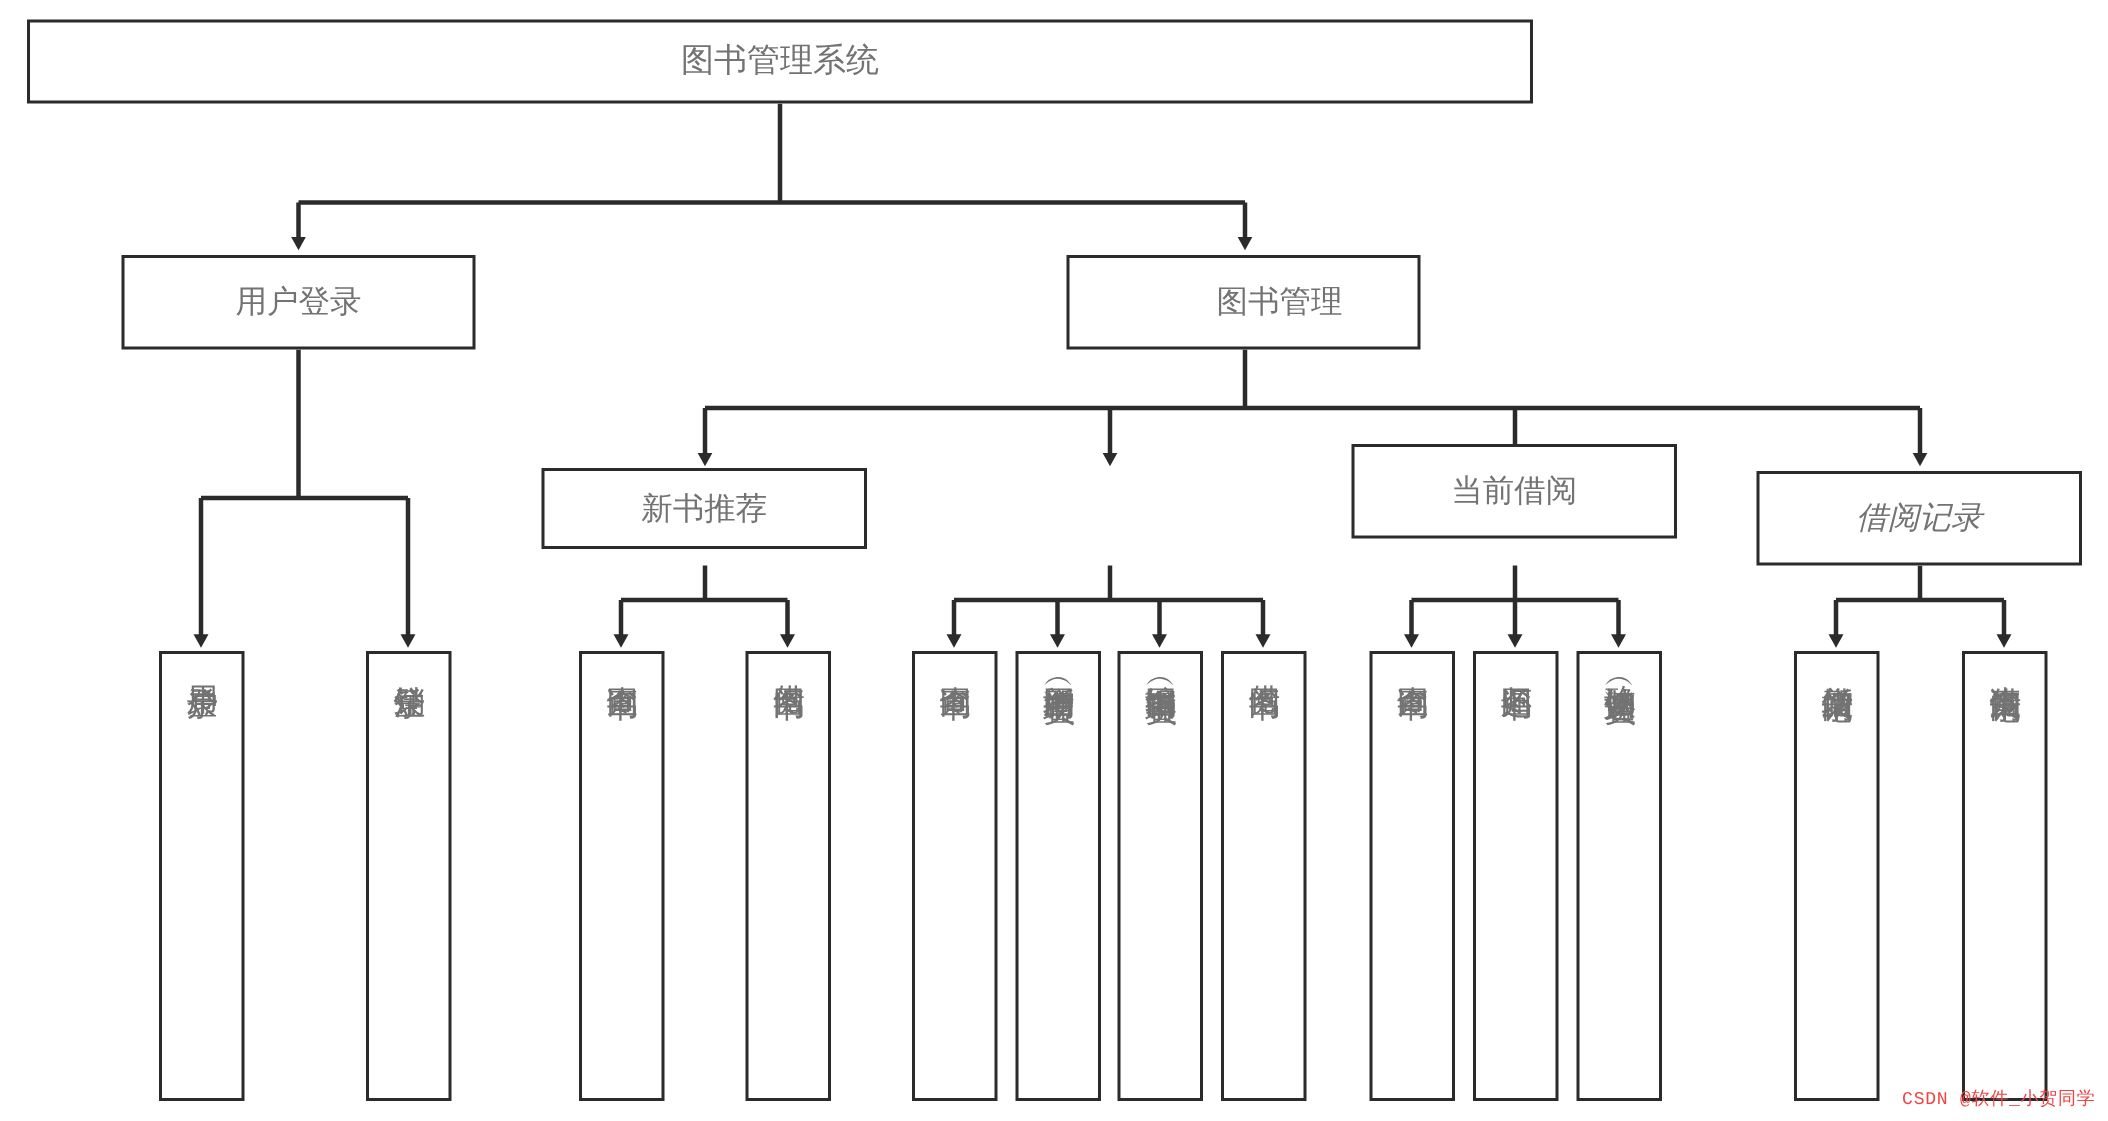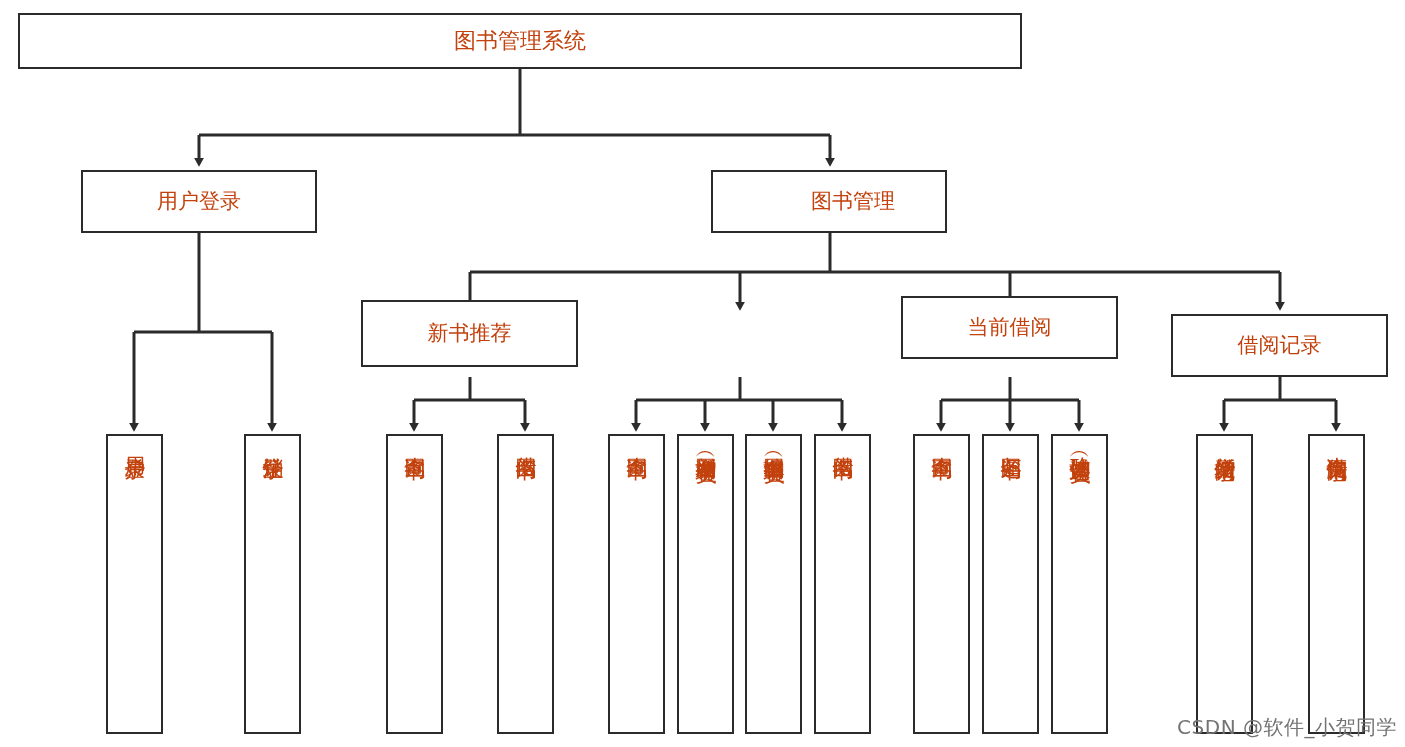--- a/index.html
+++ b/index.html
@@ -30,21 +30,21 @@
     position: absolute;
     box-sizing: border-box;
     background: #ffffff;
     border: 2px solid #2b2b2b;
     display: flex;
     align-items: center;
     justify-content: center;
     z-index: 2;
   }
   .node-label {
-    color: #c2410c;
+    color: #737373;
     line-height: 1.08;
     text-align: center;
     white-space: nowrap;
   }
   .node.horizontal .node-label {
     font-size: 21px;
   }
   .node.root .node-label {
     font-size: 22px;
   }
@@ -58,25 +58,26 @@
     text-orientation: upright;
     font-size: 21px;
     letter-spacing: 1px;
     line-height: 1;
     -webkit-text-orientation: upright;
   }
   #watermark {
     position: absolute;
     right: 8px;
     bottom: 6px;
-    font-size: 20px;
-    color: #737373;
+    font-size: 12px;
+    color: #ef4444;
     letter-spacing: 0.5px;
     z-index: 5;
     white-space: nowrap;
+    font-family: Liberation Mono, monospace;
   }
 </style>
 </head>
 <body>
 
 <div id="diagram-root">
 
   <svg id="edge-layer" viewBox="0 0 1405 747" xmlns="http://www.w3.org/2000/svg">
     <defs>
       <marker id="arrowhead" markerWidth="11" markerHeight="11" refX="4.2" refY="5" orient="auto" markerUnits="userSpaceOnUse">
@@ -131,27 +132,27 @@
     <span class="node-label">图书管理系统</span>
   </div>
 
   <div class="node horizontal" style="left:81px; top:170px; width:236px; height:63px;">
     <span class="node-label">用户登录</span>
   </div>
   <div class="node horizontal" style="left:711px; top:170px; width:236px; height:63px;padding-left:48px;">
     <span class="node-label">图书管理</span>
   </div>
 
-  <div class="node horizontal" style="left:361px; top:300px; width:217px; height:67px;">
+  <div class="node horizontal" style="left:361px; top:312px; width:217px; height:54px;">
     <span class="node-label">新书推荐</span>
   </div>
   <div class="node horizontal" style="left:901px; top:296px; width:217px; height:63px;">
     <span class="node-label">当前借阅</span>
   </div>
-  <div class="node horizontal" style="left:1171px; top:314px; width:217px; height:63px;">
+  <div class="node horizontal" style="left:1171px; top:314px; width:217px; height:63px;font-style:italic;">
     <span class="node-label">借阅记录</span>
   </div>
 
   <div class="node vertical" style="left:106px; top:434px; width:57px; height:300px;">
     <span class="node-label">用户登录</span>
   </div>
   <div class="node vertical" style="left:244px; top:434px; width:57px; height:300px;">
     <span class="node-label">注销登录</span>
   </div>
 

